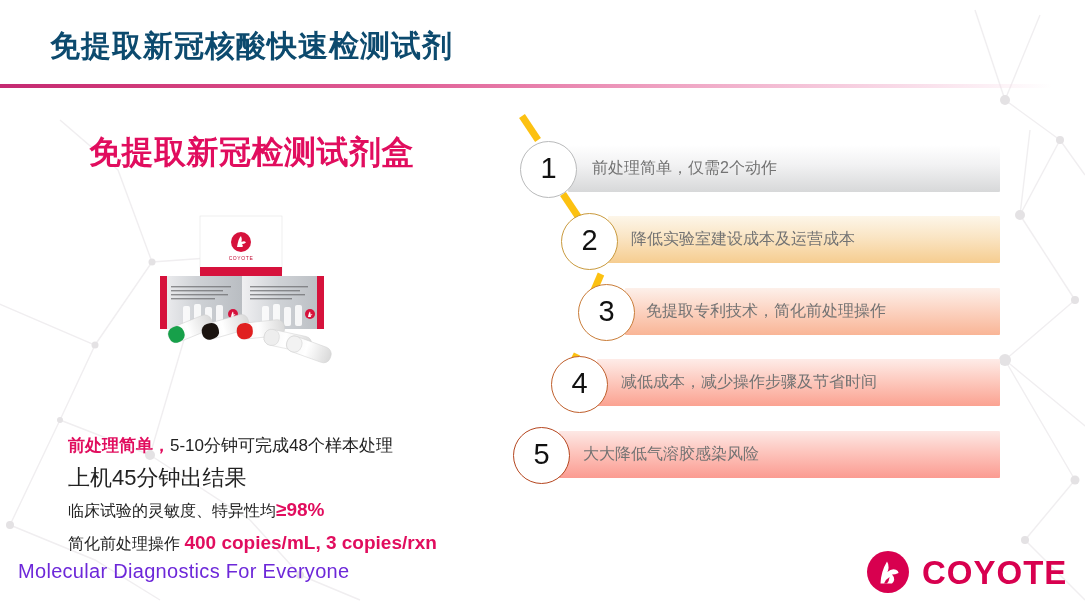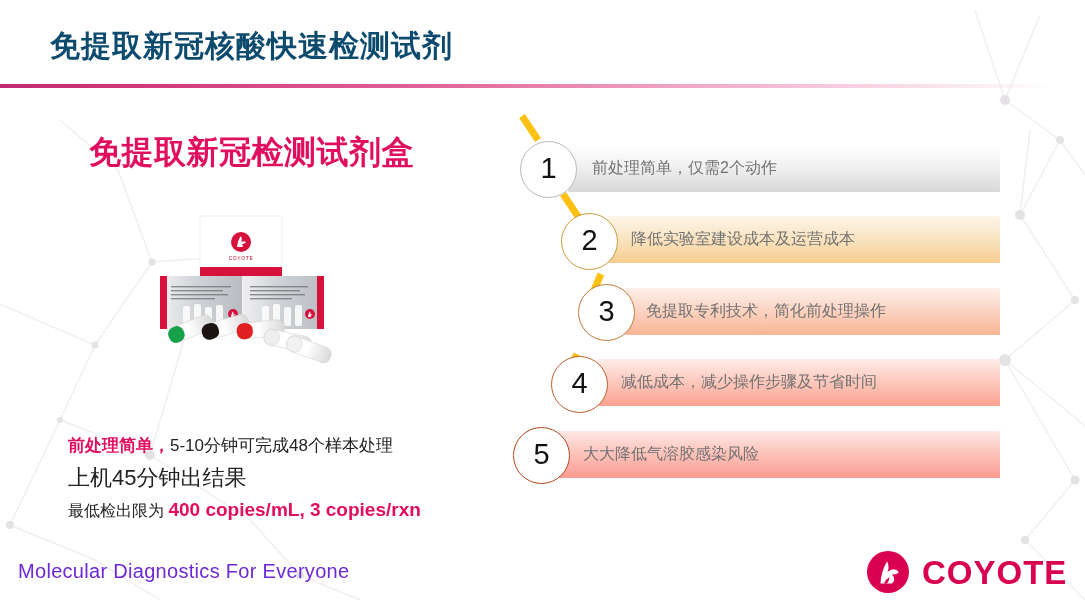--- a/index.html
+++ b/index.html
@@ -197,22 +197,25 @@
       <rect x="0" y="0" width="46" height="16" rx="7" fill="url(#tubeg)" stroke="#d2d2d2" stroke-width="0.5"></rect>
       <rect x="0" y="0" width="15" height="16" rx="7" fill="#f2f2f2" stroke="#d0d0d0" stroke-width="0.5"></rect>
     </g>
   </svg>
 
   <div id="left-text">
     <div class="ln l1">
       <span class="hl">前处理简单，</span><span>5-10分钟可完成48个样本处理</span>
     </div>
     <div class="ln l2">上机45分钟出结果</div>
+    <div class="ln l3">
+      <span>临床试验的灵敏度、特异性均</span><span class="hl-lg">≥98%</span>
+    </div>
     <div class="ln l4">
-      <span>最低检出限为 </span><span class="hl-lg">400 copies/mL, 3 copies/rxn</span>
+      <span>简化前处理操作 </span><span class="hl-lg">400 copies/mL, 3 copies/rxn</span>
     </div>
   </div>
 
   <div id="steps">
 
     <svg id="connector" viewBox="0 0 500 400" aria-hidden="true">
       <g stroke="#fcc111" stroke-width="7" fill="none" stroke-linecap="butt">
         <path d="M17 6 L33 30"></path>
         <path d="M58 84 L76 111"></path>
         <path d="M96 164 L84 192"></path>

